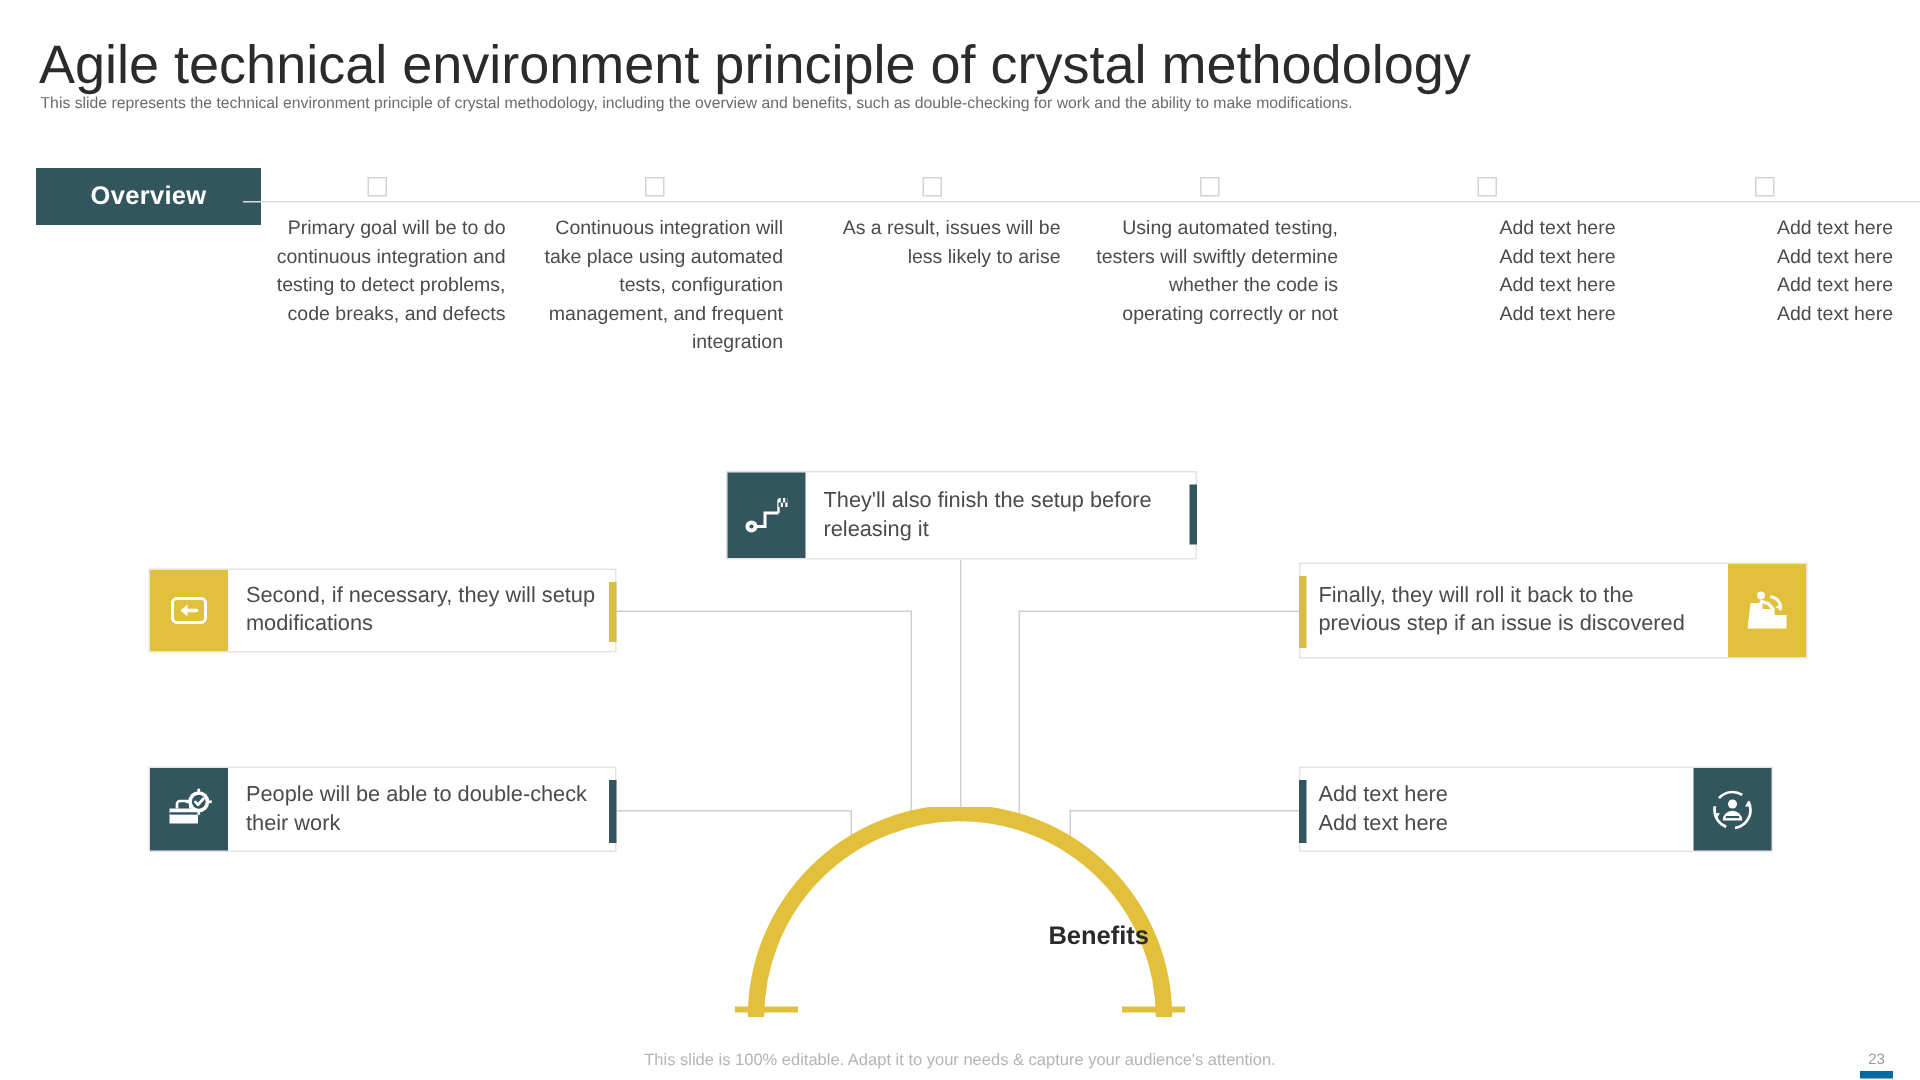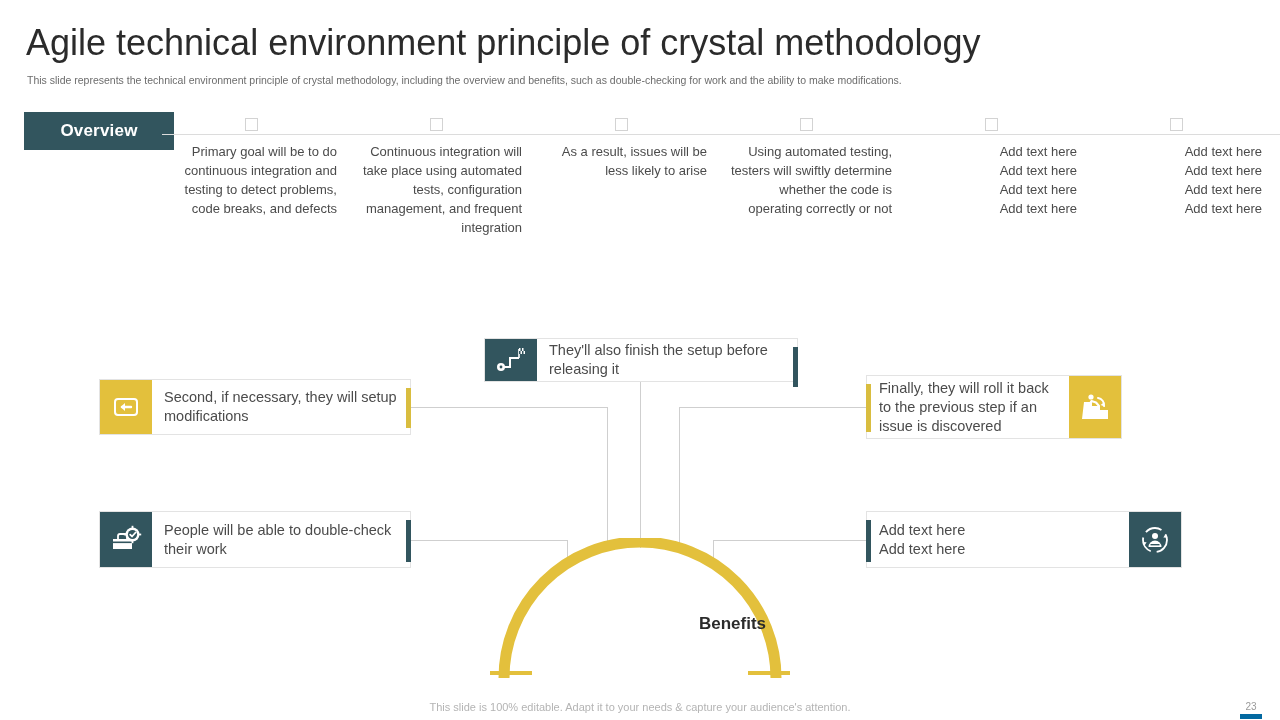--- a/index.html
+++ b/index.html
@@ -10,21 +10,21 @@
   }
   .slide{position:absolute;inset:0;}
 
   
   .title{
     position:absolute;left:26px;top:20px;width:1230px;
     font-size:36px;font-weight:400;color:#2b2b2b;letter-spacing:0px;
     line-height:46px;white-space:nowrap;
   }
   .subtitle{
-    position:absolute;left:27px;top:73px;width:1100px;
+    position:absolute;left:27px;top:62px;width:1100px;
     font-size:10.5px;color:#6c6c6c;line-height:14px;font-weight:400;
   }
 
   
   .overview-badge{
     position:absolute;left:12px;top:112px;width:150px;height:38px;
     background:#32555e;color:#ffffff;font-size:17px;font-weight:700;
     display:flex;align-items:center;justify-content:center;letter-spacing:.2px;margin-left:12px;
   }
   .timeline-line{
@@ -55,33 +55,33 @@
     width:52px;min-width:52px;display:flex;align-items:center;justify-content:center;
   }
   .card .card-text{
     flex:1;display:flex;align-items:center;
     font-size:14.5px;line-height:19px;color:#4b4b4b;
     padding:0 12px;
   }
   .accent{position:absolute;top:8px;width:5px;}
 
   
-  #card-middle{left:484px;top:314px;width:314px;height:44px;margin-top:24px;}
+  #card-middle{left:484px;top:314px;width:314px;height:59px;}
   #card-middle .accent{right:-1px;background:#32555e;height:40px;top:8px;width:5px;}
 
   
   #card-left-1{left:99px;top:379px;width:312px;height:56px;}
   #card-left-1 .accent{right:-1px;background:#d9bd3f;height:40px;top:8px;width:5px;}
 
   
   #card-left-2{left:99px;top:511px;width:312px;height:57px;}
   #card-left-2 .accent{right:-1px;background:#32555e;height:42px;top:8px;width:5px;}
 
   
-  #card-right-1{left:866px;top:375px;width:256px;height:64px;}
+  #card-right-1{left:866px;top:375px;width:339px;height:64px;}
   #card-right-1 .accent{left:-1px;background:#d9bd3f;height:48px;top:8px;width:5px;}
 
   
   #card-right-2{left:866px;top:511px;width:316px;height:57px;}
   #card-right-2 .accent{left:-1px;background:#32555e;height:42px;top:8px;width:5px;}
 
   .ibox-teal{background:#32555e;}
   .ibox-gold{background:#e3c03c;}
 
   

